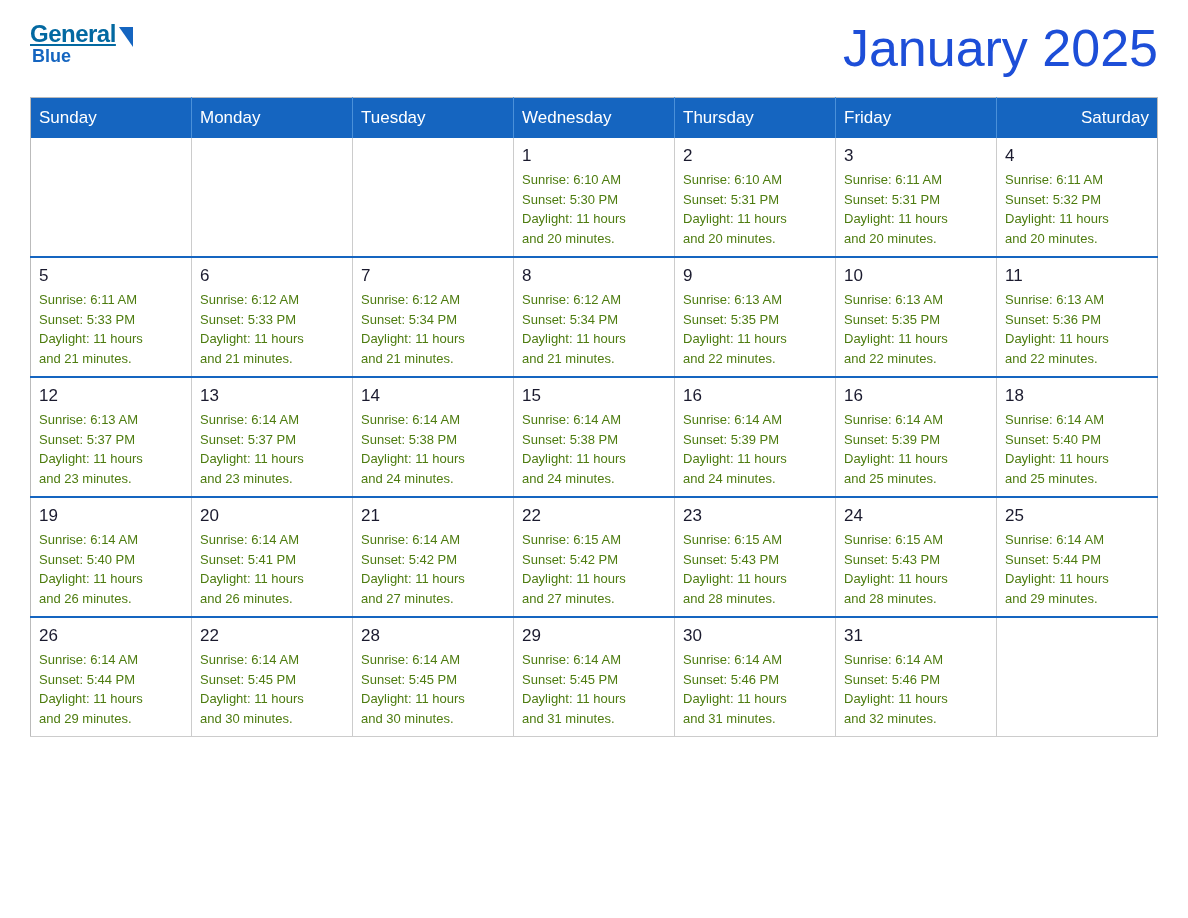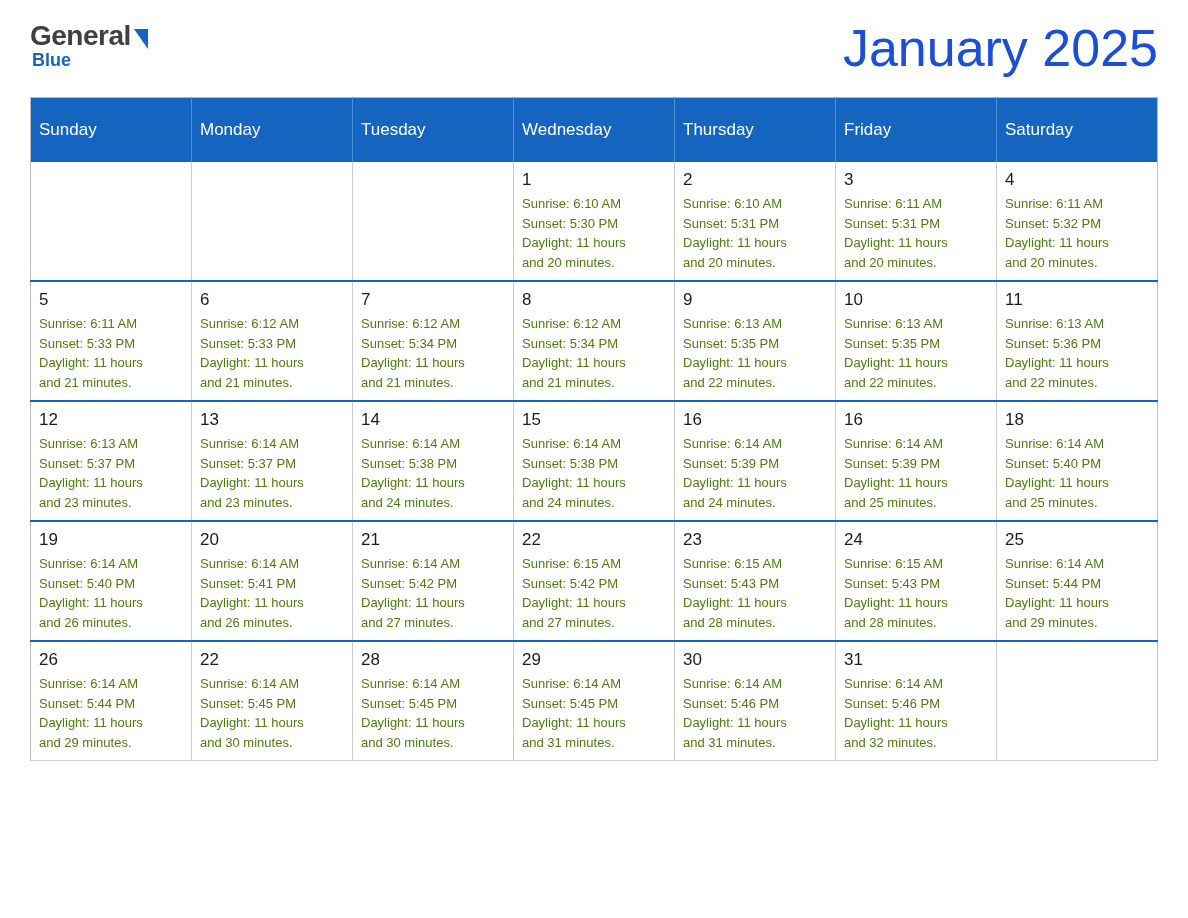--- a/index.html
+++ b/index.html
@@ -19,24 +19,25 @@
     .logo {
       display: flex;
       flex-direction: column;
       align-items: flex-start;
     }
     .logo-top {
       display: flex;
       align-items: center;
     }
     .logo-general {
-      font-size: 28px;
+      font-size: 24px;
       font-weight: bold;
-      color: #404040;
+      color: #0369a1;
       letter-spacing: -0.5px;
+      text-decoration: underline;
     }
     .logo-arrow {
       width: 0;
       height: 0;
       border-left: 14px solid transparent;
       border-right: 0px solid transparent;
       border-top: 20px solid #1565c0;
       margin-left: 3px;
       margin-top: 5px;
     }
@@ -62,28 +63,29 @@
       margin-top: 4px;
     }
     .calendar {
       width: 100%;
       border-collapse: collapse;
       border: 1px solid #bbb;
     }
     .calendar th {
       background-color: #1565c0;
       color: #fff;
-      padding: 22px 8px;
+      padding: 10px 8px;
       text-align: left;
       font-size: 17px;
       font-weight: normal;
       border-right: 1px solid #4a90d9;
     }
     .calendar th:last-child {
       border-right: none;
+      text-align: right;
     }
     .calendar td {
       vertical-align: top;
       padding: 8px 8px;
       border-right: 1px solid #ccc;
       border-bottom: 2px solid #1565c0;
       width: 14.28%;
       min-height: 100px;
       font-size: 13px;
       color: #222;

